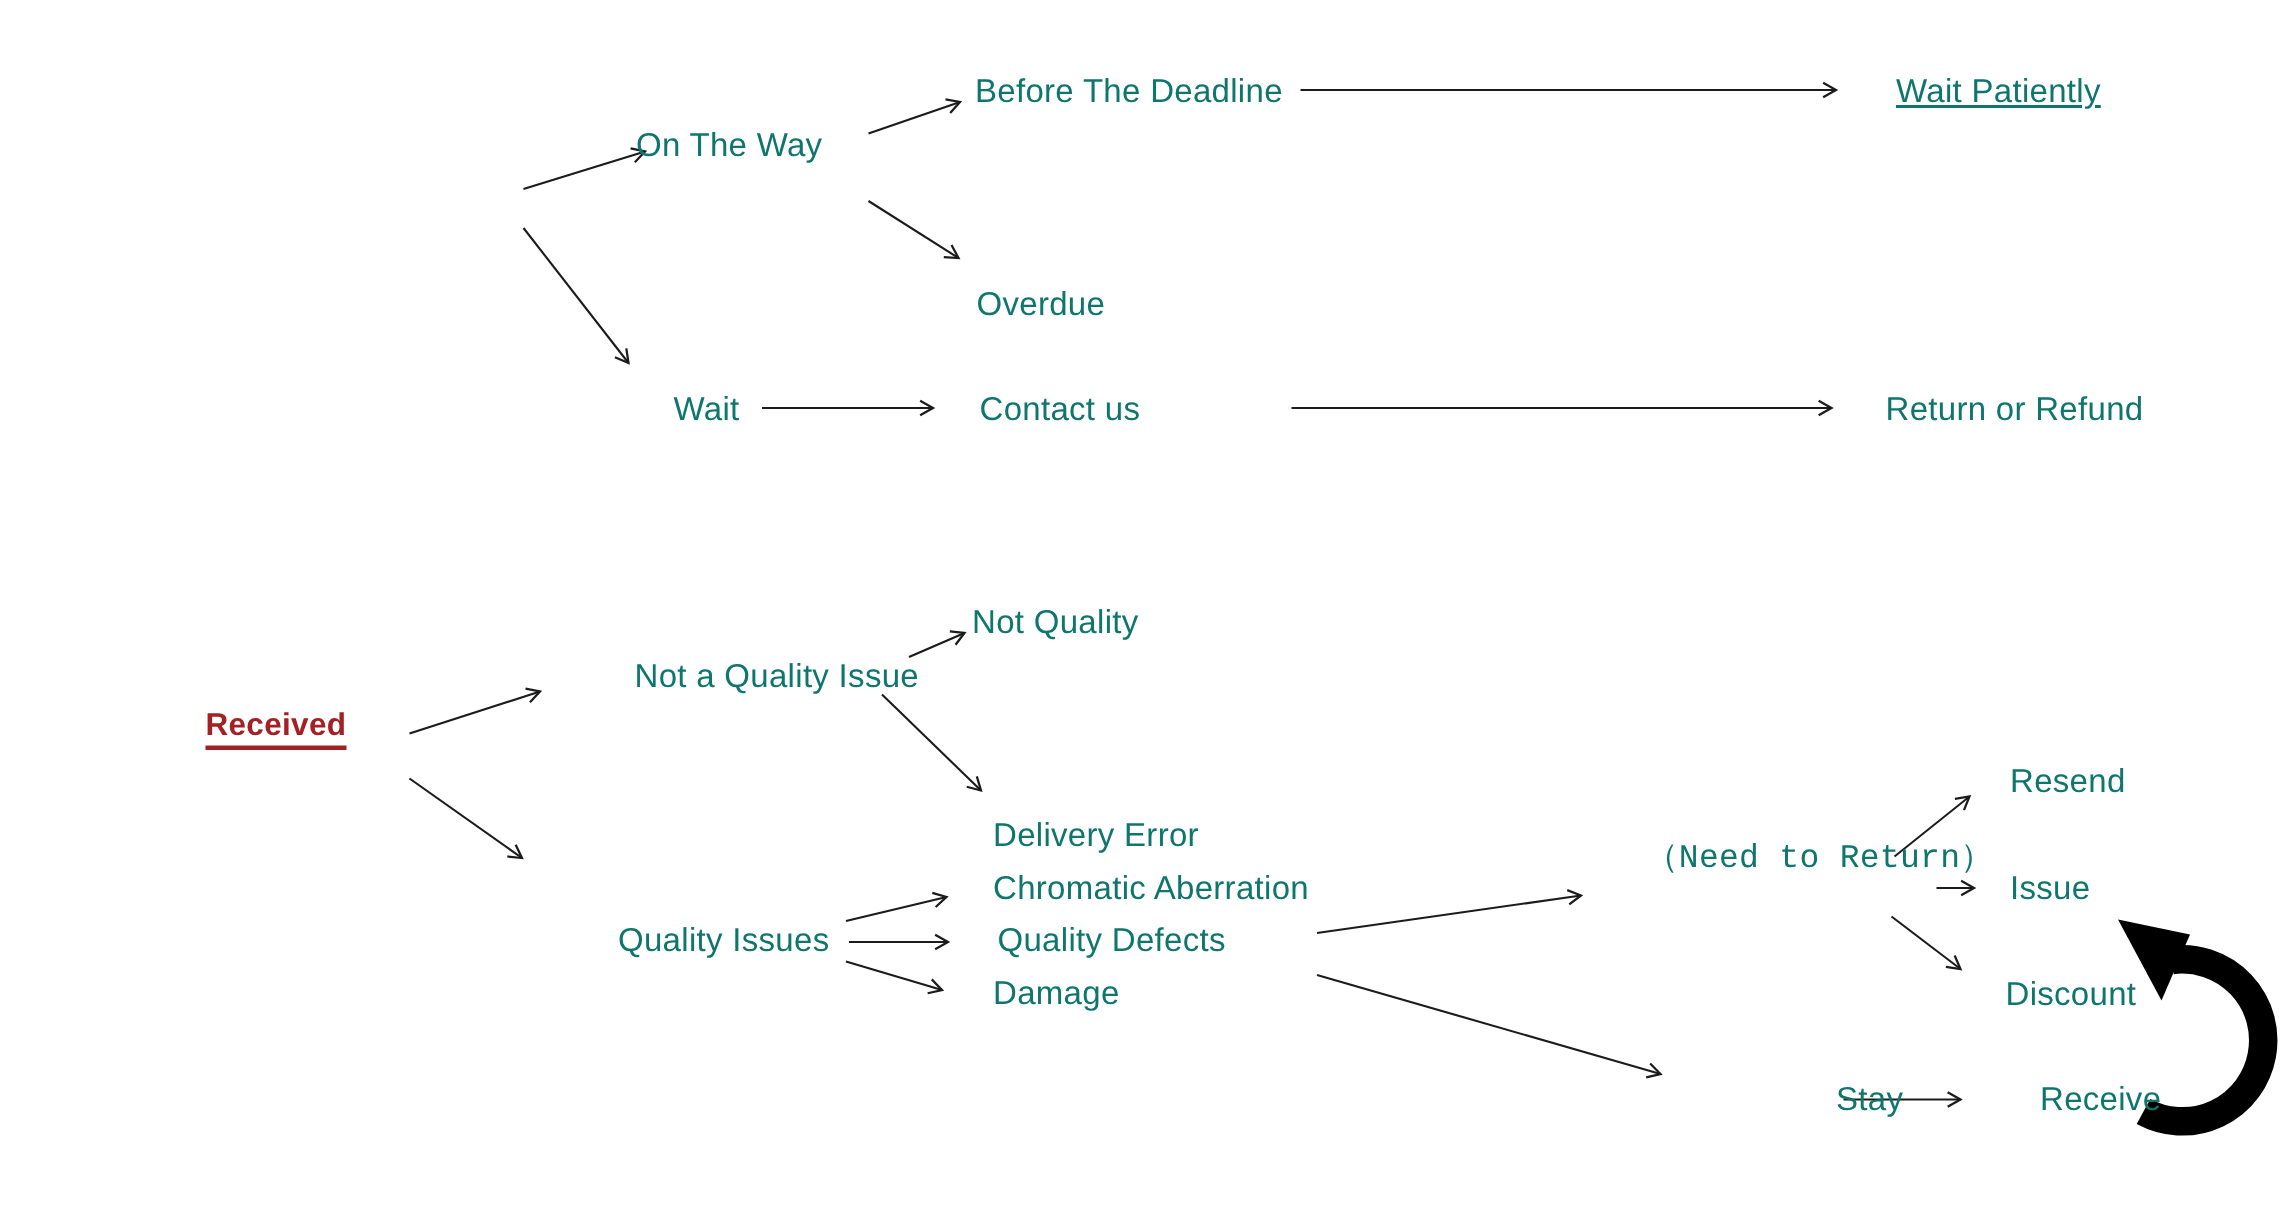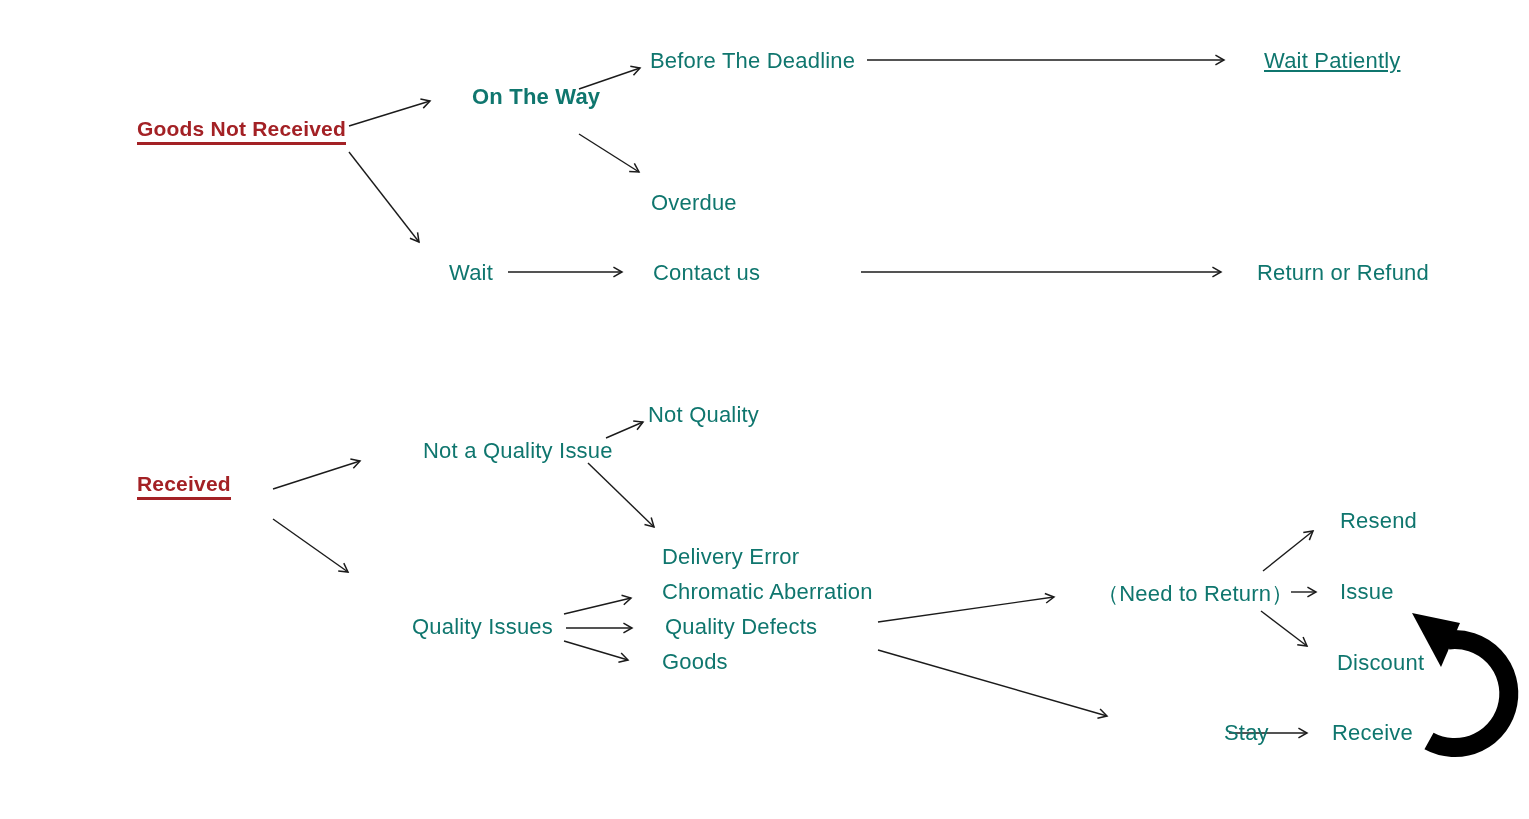--- a/index.html
+++ b/index.html
@@ -59,37 +59,36 @@
       <line x1="1291" y1="592" x2="1316" y2="592" marker-end="url(#vhead)"></line>
       <line x1="1261" y1="611" x2="1307" y2="646" marker-end="url(#vhead)"></line>
       <line x1="1229" y1="733" x2="1307" y2="733" marker-end="url(#vhead)"></line>
     </g>
     <g>
       <path d="M 1429 741 A 54 54 0 1 0 1448 640" fill="none" stroke="#000000" stroke-width="19" stroke-linecap="butt"></path>
       <polygon points="1412,613 1460,623 1441,667" fill="#000000" stroke="none"></polygon>
     </g>
   </svg>
 
-  <div class="label root-label" style="left:137px;top:131px;">Goods Not Received</div>
-  <div class="label" style="left:472px;top:97px;font-weight:bold;">On The Way</div>
+  <div class="label" style="left:424px;top:97px;">On The Way</div>
   <div class="label" style="left:650px;top:61px;">Before The Deadline</div>
   <div class="label" style="left:1264px;top:61px;text-decoration:underline;">Wait Patiently</div>
   <div class="label" style="left:651px;top:203px;">Overdue</div>
   <div class="label" style="left:449px;top:273px;">Wait</div>
   <div class="label" style="left:653px;top:273px;">Contact us</div>
   <div class="label" style="left:1257px;top:273px;">Return or Refund</div>
 
   <div class="label root-label" style="left:137px;top:486px;">Received</div>
   <div class="label" style="left:423px;top:451px;">Not a Quality Issue</div>
   <div class="label" style="left:648px;top:415px;">Not Quality</div>
   <div class="label" style="left:662px;top:557px;">Delivery Error</div>
   <div class="label" style="left:662px;top:592px;">Chromatic Aberration</div>
   <div class="label" style="left:665px;top:627px;">Quality Defects</div>
-  <div class="label" style="left:662px;top:662px;">Goods</div>
+  <div class="label" style="left:662px;top:662px;">Damage</div>
   <div class="label" style="left:412px;top:627px;">Quality Issues</div>
-  <div class="label" style="left:1097px;top:594px;">（Need to Return）</div>
+  <div class="label" style="left:1097px;top:571px;font-family:Liberation Mono, monospace;">（Need to Return）</div>
   <div class="label" style="left:1340px;top:521px;">Resend</div>
   <div class="label" style="left:1340px;top:592px;">Issue</div>
   <div class="label" style="left:1337px;top:663px;">Discount</div>
   <div class="label" style="left:1224px;top:733px;text-align:right;">Stay</div>
-  <div class="label" style="left:1332px;top:733px;">Receive</div>
+  <div class="label" style="left:1360px;top:733px;">Receive</div>
 
 </div>
 
 </body></html>

